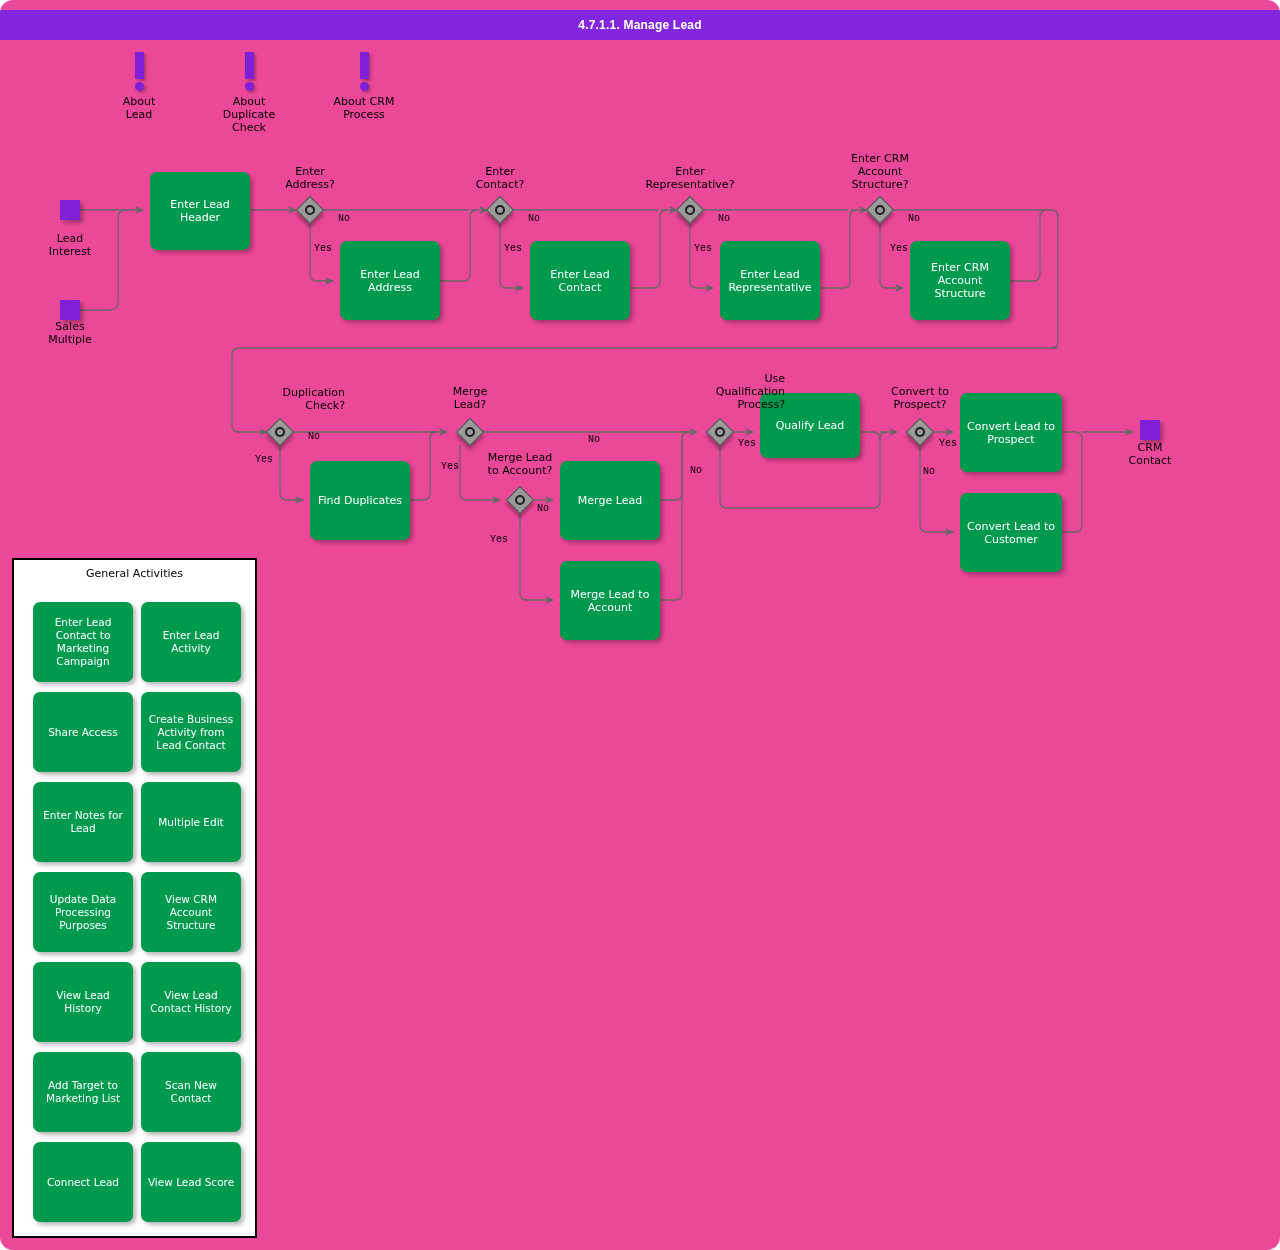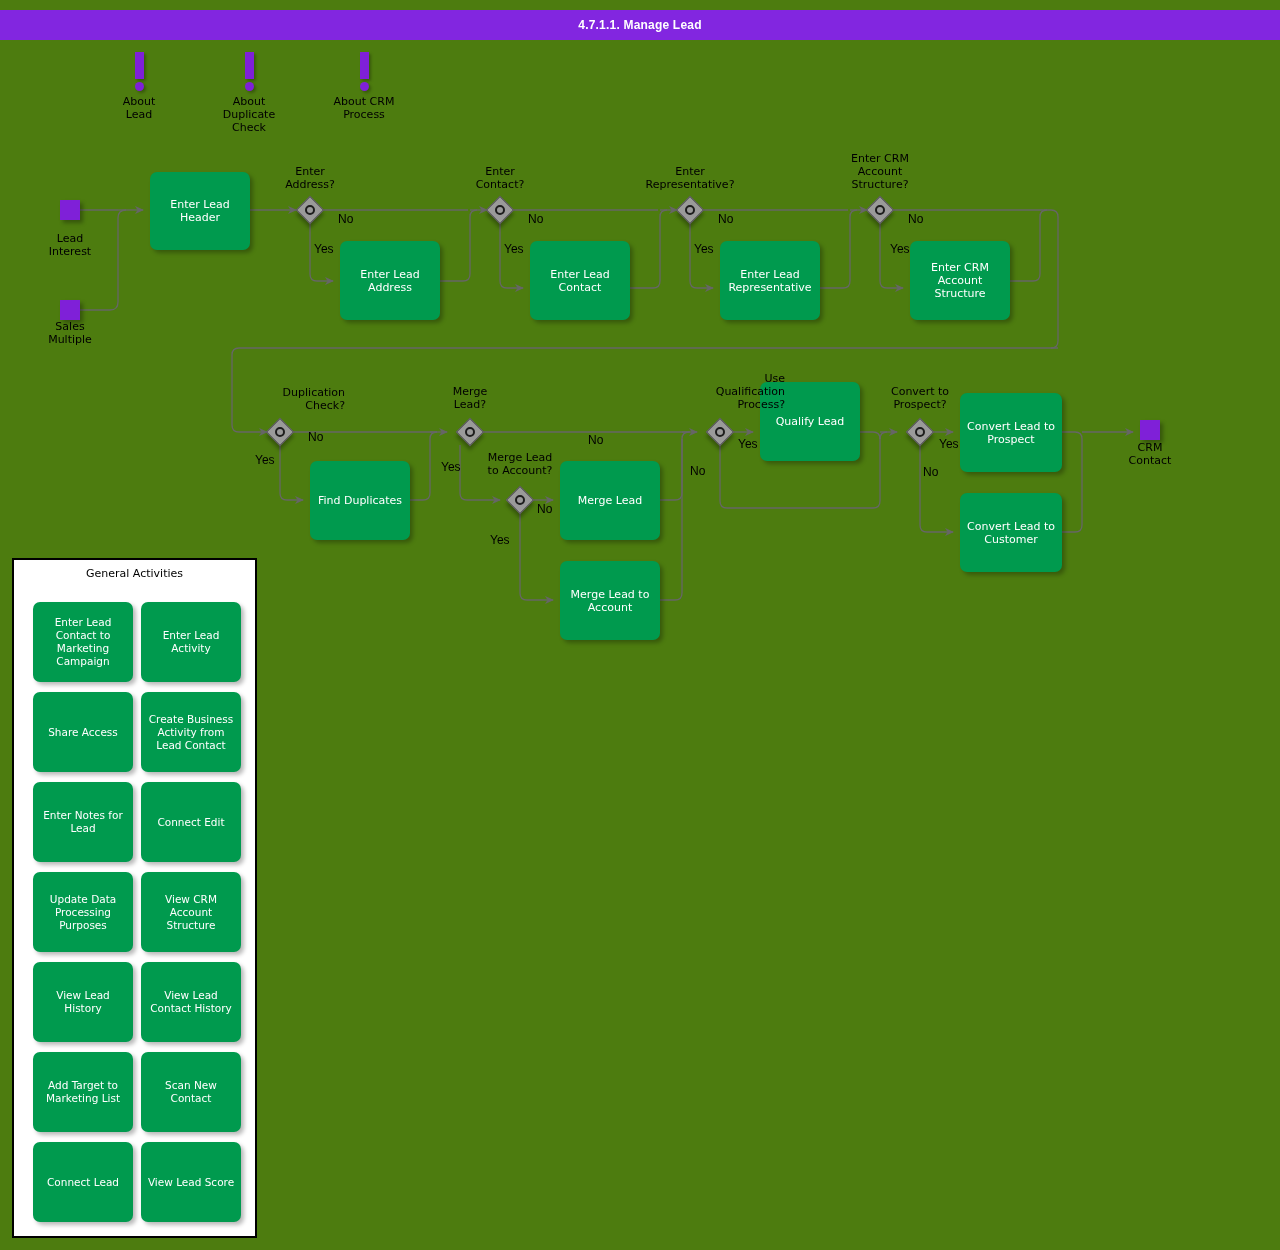--- a/index.html
+++ b/index.html
@@ -7,21 +7,22 @@
     margin: 0;
     padding: 0;
     background: #ffffff;
     font-family: "DejaVu Sans", sans-serif;
   }
   #page {
     position: relative;
     width: 1280px;
     height: 1250px;
     overflow: hidden;
-    background: #4d7c0f;
+    background: #ec4899;
+    border-radius: 13px;
   }
   
   .titlebar {
     position: absolute;
     left: 0; top: 10px;
     width: 1280px; height: 30px;
     background: #8226e0;
     color: #ffffff;
     font-size: 12px;
     font-weight: bold;
@@ -100,25 +101,25 @@
     font-size: 11px;
     line-height: 13px;
     color: #000000;
     text-align: center;
     width: 130px;
     font-family: "DejaVu Sans", sans-serif;
   }
   
   .flowlabel {
     position: absolute;
-    font-size: 12px;
+    font-size: 10px;
     line-height: 12px;
     color: #000000;
     white-space: nowrap;
-    font-family: Liberation Sans, sans-serif;
+    font-family: Liberation Mono, monospace;
   }
   
   .note {
     position: absolute;
     width: 90px;
     text-align: center;
   }
   .note .bang-bar {
     width: 9px; height: 27px;
     background: #7f20d8;
@@ -302,21 +303,21 @@
   <div class="task" style="left:720px; top:241px; width:100px; height:79px; white-space:pre-line;">Enter Lead
 Representative</div>
   <div class="task" style="left:910px; top:241px; width:100px; height:79px; white-space:pre-line;">Enter CRM
 Account
 Structure</div>
 
   <div class="task" style="left:310px; top:461px; width:100px; height:79px; white-space:pre-line;">Find Duplicates</div>
   <div class="task" style="left:560px; top:461px; width:100px; height:79px; white-space:pre-line;">Merge Lead</div>
   <div class="task" style="left:560px; top:561px; width:100px; height:79px; white-space:pre-line;">Merge Lead to
 Account</div>
-  <div class="task" style="left:760px; top:382px; width:100px; height:79px; white-space:pre-line;">Qualify Lead</div>
+  <div class="task" style="left:760px; top:393px; width:100px; height:65px; white-space:pre-line;">Qualify Lead</div>
   <div class="task" style="left:960px; top:393px; width:102px; height:79px; white-space:pre-line;">Convert Lead to
 Prospect</div>
   <div class="task" style="left:960px; top:493px; width:102px; height:79px; white-space:pre-line;">Convert Lead to
 Customer</div>
 
   <div class="gateway" style="left:297px; top:197px;">
     <div class="dia"></div>
     <div class="ring"></div>
   </div>
   <div class="gw-label" style="left:245px; top:165px; white-space:pre-line;">Enter
@@ -408,21 +409,21 @@
 Marketing
 Campaign</div>
       <div class="gen-task" style="white-space:pre-line;">Enter Lead
 Activity</div>
       <div class="gen-task" style="white-space:pre-line;">Share Access</div>
       <div class="gen-task" style="white-space:pre-line;">Create Business
 Activity from
 Lead Contact</div>
       <div class="gen-task" style="white-space:pre-line;">Enter Notes for
 Lead</div>
-      <div class="gen-task" style="white-space:pre-line;">Connect Edit</div>
+      <div class="gen-task" style="white-space:pre-line;">Multiple Edit</div>
       <div class="gen-task" style="white-space:pre-line;">Update Data
 Processing
 Purposes</div>
       <div class="gen-task" style="white-space:pre-line;">View CRM
 Account
 Structure</div>
       <div class="gen-task" style="white-space:pre-line;">View Lead
 History</div>
       <div class="gen-task" style="white-space:pre-line;">View Lead
 Contact History</div>

